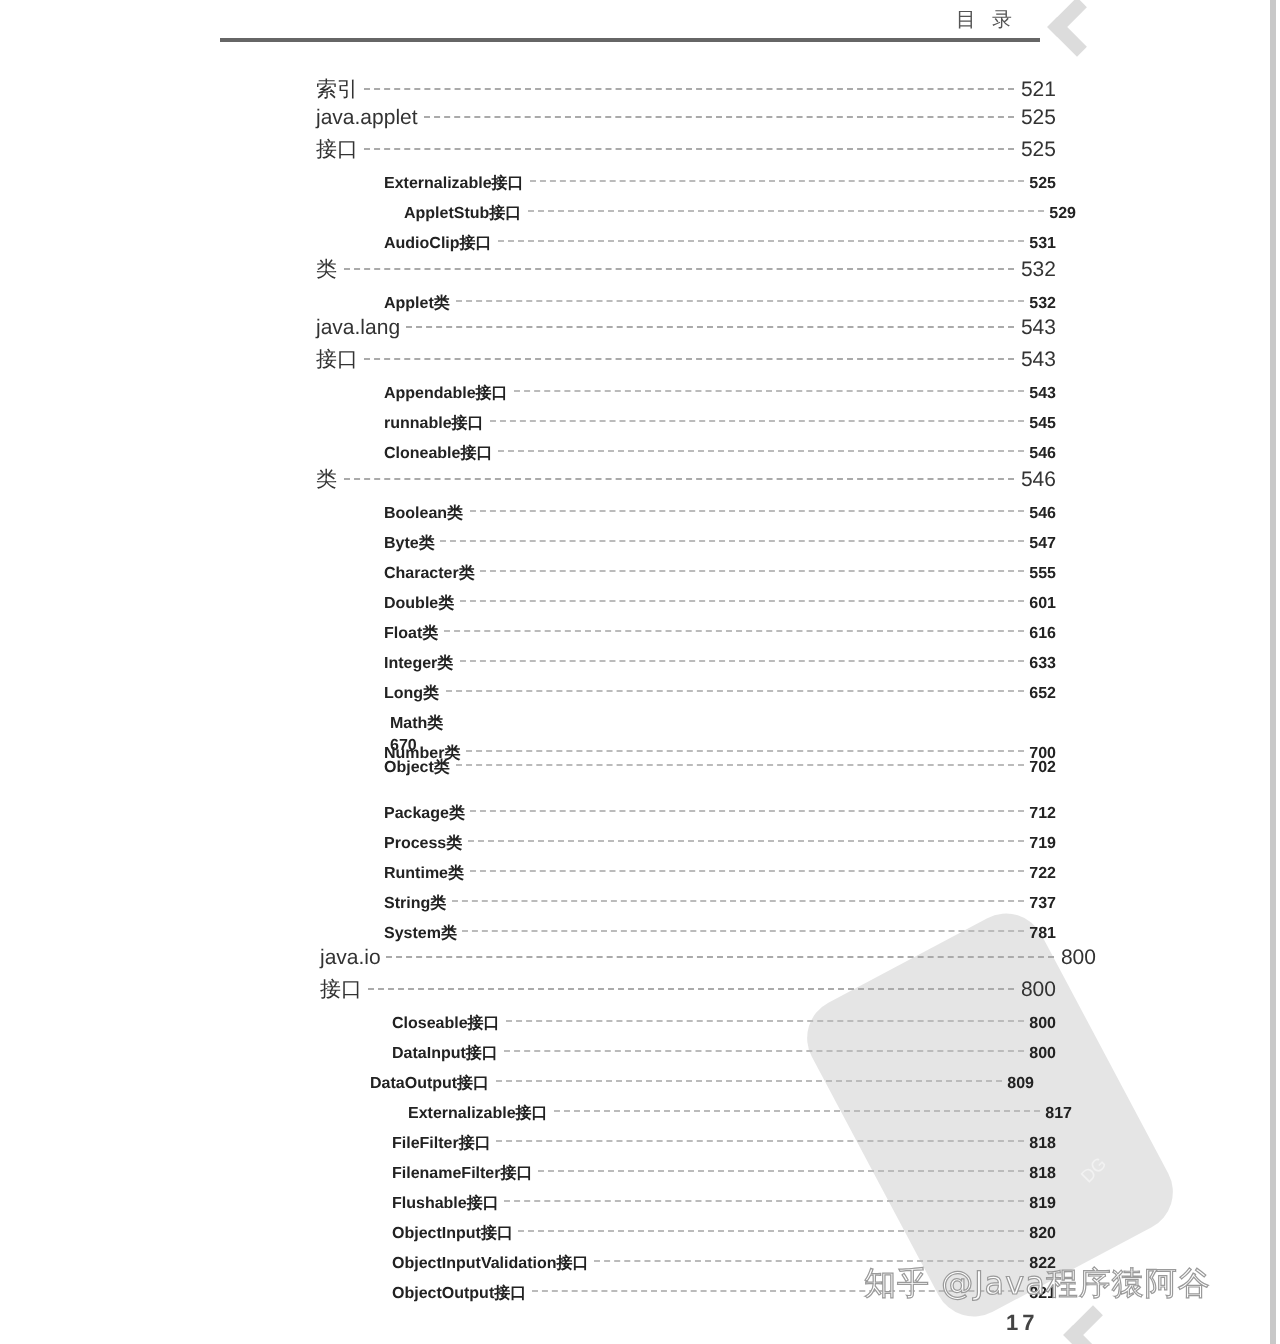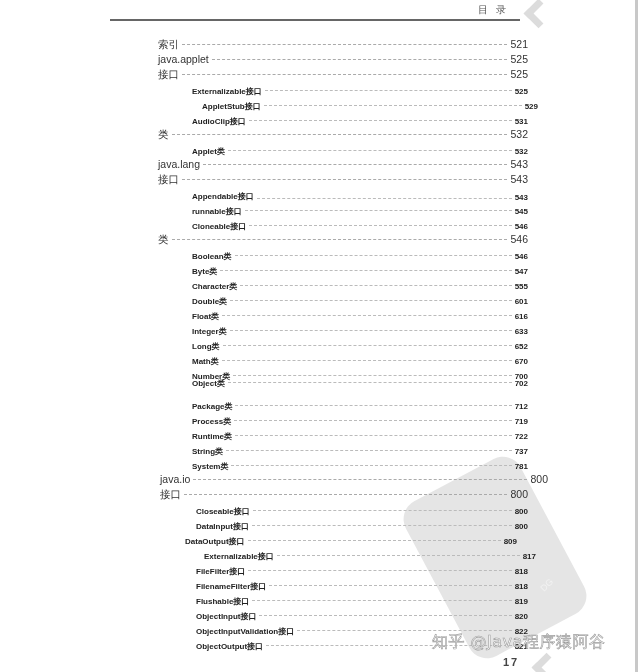--- a/index.html
+++ b/index.html
@@ -181,21 +181,21 @@
     <div class="entry l1" style="left: 158px; width: 370px; top: 158px;">
     <span class="label">java.lang</span>
     <span class="leader"></span>
     <span class="page">543</span>
   </div>
     <div class="entry l1" style="left: 158px; width: 370px; top: 173px;">
     <span class="label">接口</span>
     <span class="leader"></span>
     <span class="page">543</span>
   </div>
-    <div class="entry l2" style="left: 192px; width: 336px; top: 191px; align-items: flex-end;">
+    <div class="entry l2" style="left: 192px; width: 336px; top: 191px;">
     <span class="label">Appendable接口</span>
     <span class="leader"></span>
     <span class="page">543</span>
   </div>
     <div class="entry l2" style="left: 192px; width: 336px; top: 206px;">
     <span class="label">runnable接口</span>
     <span class="leader"></span>
     <span class="page">545</span>
   </div>
     <div class="entry l2" style="left: 192px; width: 336px; top: 221px;">
@@ -236,21 +236,21 @@
     <div class="entry l2" style="left: 192px; width: 336px; top: 326px;">
     <span class="label">Integer类</span>
     <span class="leader"></span>
     <span class="page">633</span>
   </div>
     <div class="entry l2" style="left: 192px; width: 336px; top: 341px;">
     <span class="label">Long类</span>
     <span class="leader"></span>
     <span class="page">652</span>
   </div>
-    <div class="entry l2" style="left: 192px; width: 336px; top: 356px;">
+    <div class="entry l2" style="left: 192px; width: 336px; top: 356px; flex-direction: column;">
     <span class="label">Math类</span>
     <span class="leader"></span>
     <span class="page">670</span>
   </div>
     <div class="entry l2" style="left: 192px; width: 336px; top: 371px;">
     <span class="label">Number类</span>
     <span class="leader"></span>
     <span class="page">700</span>
   </div>
     <div class="entry l2" style="left: 192px; width: 336px; top: 378px;">

